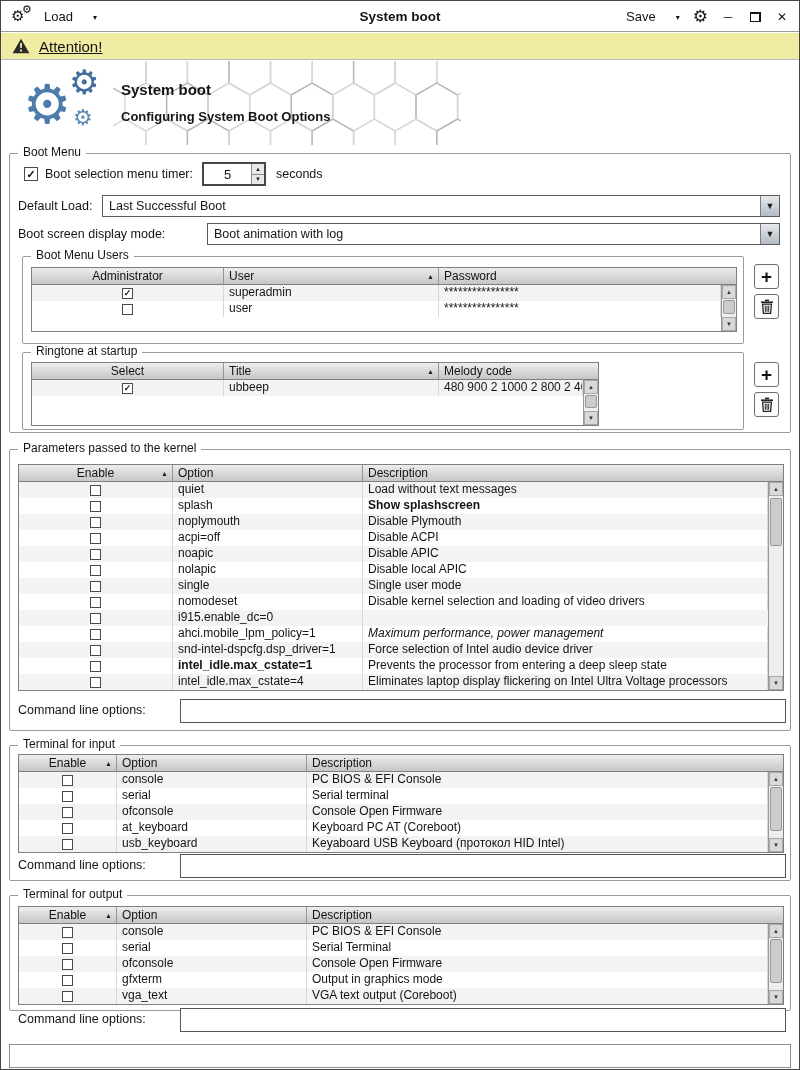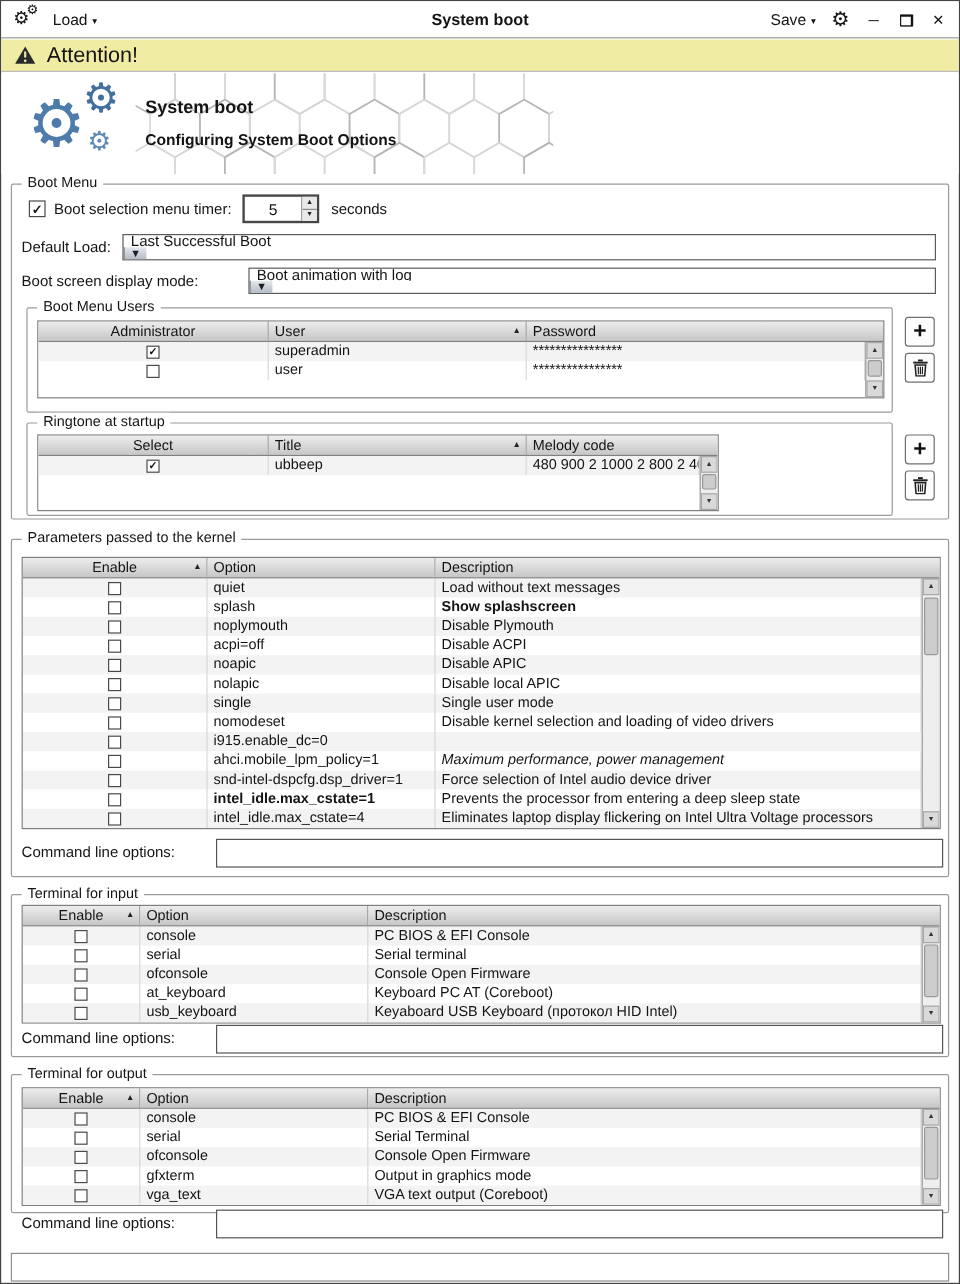--- a/index.html
+++ b/index.html
@@ -14,35 +14,35 @@
     position:absolute; left:0; top:0; width:800px; height:1070px;
     border:1.5px solid #454545; background:#fff; overflow:hidden;
   }
 
   
   .titlebar { position:absolute; left:0; top:0; width:100%; height:31px; background:#fff; border-bottom:1px solid #9a9a9a; }
   .tb-left  { position:absolute; left:10px; top:0; height:31px; display:flex; align-items:center; gap:9px; z-index:2; }
   .tb-right { position:absolute; right:10px; top:0; height:31px; display:flex; align-items:center; gap:13px; z-index:2; }
   .tb-title { position:absolute; left:0; top:0; width:100%; height:31px; display:flex; align-items:center; justify-content:center;
               font-weight:bold; font-size:13.5px; z-index:1; }
-  .tb-menu { font-size:13px; display:flex; align-items:center; gap:4px; cursor:default; }
+  .tb-menu { font-size:13px; display:flex; align-items:center; gap:20px; cursor:default; }
   .caret { font-size:8px; line-height:1; position:relative; top:1px; }
   .tb-gears { position:relative; width:24px; height:22px; display:inline-block; }
   .tb-gears .gA { position:absolute; left:0; top:2px; font-size:15px; line-height:1; }
   .tb-gears .gB { position:absolute; left:11px; top:-2px; font-size:11px; line-height:1; }
   .tb-gear-single { font-size:17px; line-height:1; }
   .win-btn { font-size:12px; line-height:1; display:flex; align-items:center; justify-content:center; width:14px; height:14px; }
   .max-icon { position:relative; width:11px; height:10px; display:inline-block; }
   .max-icon::before { content:""; position:absolute; right:0; top:0; width:8px; height:7px; border:1px solid #141414; border-top-width:2px; background:#fff; }
   .max-icon::after  { content:""; position:absolute; left:0; bottom:0; width:8px; height:7px; border:1px solid #141414; border-top-width:2px; background:#fff; }
 
   
   .attention { position:absolute; left:0; top:32px; width:100%; height:27px; background:#f1eca3;
                border-bottom:1px solid #bdbdbd; display:flex; align-items:center; gap:9px; padding-left:11px; }
-  .attention-text { font-size:18px; }
+  .attention-text { font-size:15px;text-decoration:underline; }
 
   
   .app-header { position:absolute; left:0; top:60px; width:100%; height:84px; background:#fff; overflow:hidden; }
   #hexes { position:absolute; left:112px; top:0; }
   .logo { position:absolute; left:20px; top:2px; width:100px; height:82px; }
   .logo .g1 { position:absolute; left:2px;  top:14px; font-size:54px; line-height:1; color:#4d7cab; }
   .logo .g2 { position:absolute; left:48px; top:2px;  font-size:34px; line-height:1; color:#426f9e; }
   .logo .g3 { position:absolute; left:52px; top:44px; font-size:22px; line-height:1; color:#5d89b6; }
   .hd-title { position:absolute; left:120px; top:20px; font-size:15px; font-weight:bold; }
   .hd-sub   { position:absolute; left:120px; top:48px; font-size:13px; font-weight:bold; }
@@ -62,21 +62,21 @@
 
   
   .spin { position:absolute; height:24px; border:2px solid #474747; background:#fff; display:flex; }
   .spin .val { flex:1; display:flex; align-items:center; justify-content:center; font-size:13px; }
   .spin .btns { width:13px; border-left:1px solid #8a8a8a; display:flex; flex-direction:column; }
   .spin .btns div { flex:1; display:flex; align-items:center; justify-content:center; font-size:6px;
                     background:#e9e9e9; color:#222; }
   .spin .btns div:first-child { border-bottom:1px solid #8a8a8a; }
 
   
-  .combo { position:absolute; height:22px; border:1px solid #5c5c5c; background:#fff; display:flex; align-items:stretch;flex-direction:column; }
+  .combo { position:absolute; height:22px; border:1px solid #5c5c5c; background:#fff; display:flex; align-items:stretch; }
   .combo .val { flex:1; font-size:12.5px; padding:0 6px; display:flex; align-items:center; white-space:nowrap; overflow:hidden; }
   .combo .dd { width:19px; border-left:1px solid #7d7d7d; background:linear-gradient(#e6e9ed,#b4bcc6);
                display:flex; align-items:center; justify-content:center; font-size:9px; color:#1d1d1d; }
 
   
   .tbl { position:absolute; border:1px solid #7f7f7f; background:#fff; display:flex; flex-direction:column; overflow:hidden; }
   .t-head { display:flex; flex:0 0 17px; height:17px; }
   .th { position:relative; background:linear-gradient(#ededed,#c6c6c6); border-right:1px solid #949494;
         border-bottom:1px solid #7f7f7f; font-size:12px; display:flex; align-items:center;
         padding:0 5px; white-space:nowrap; overflow:hidden; }

